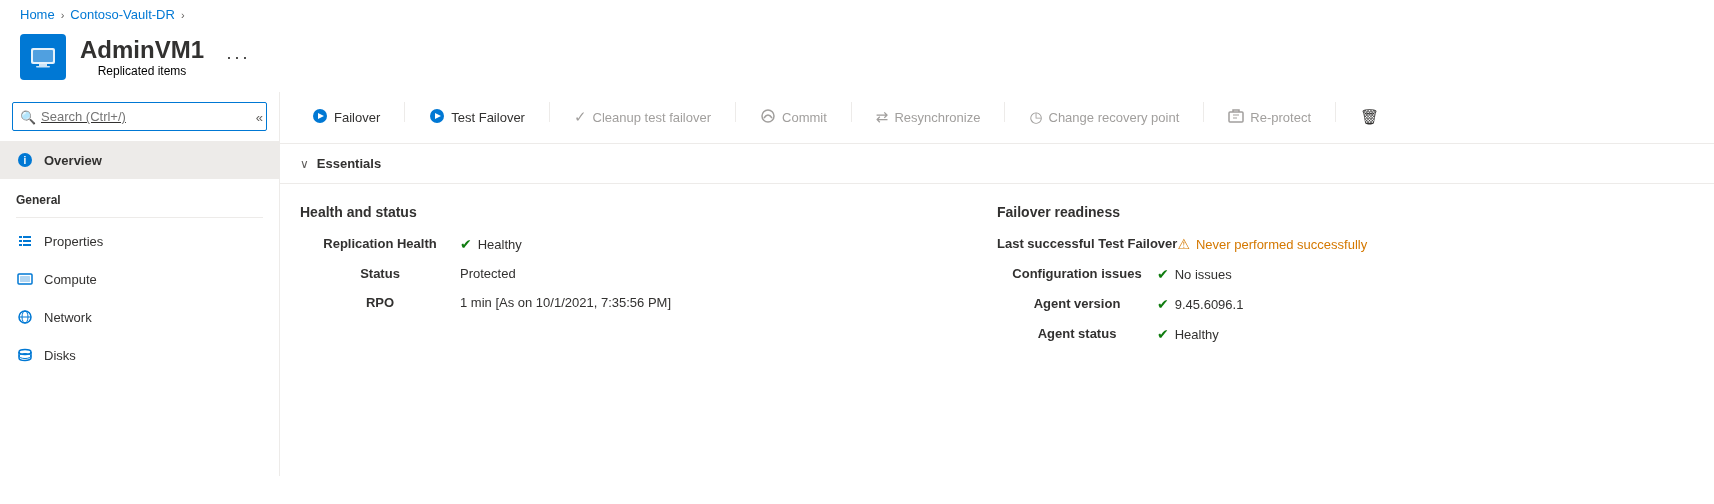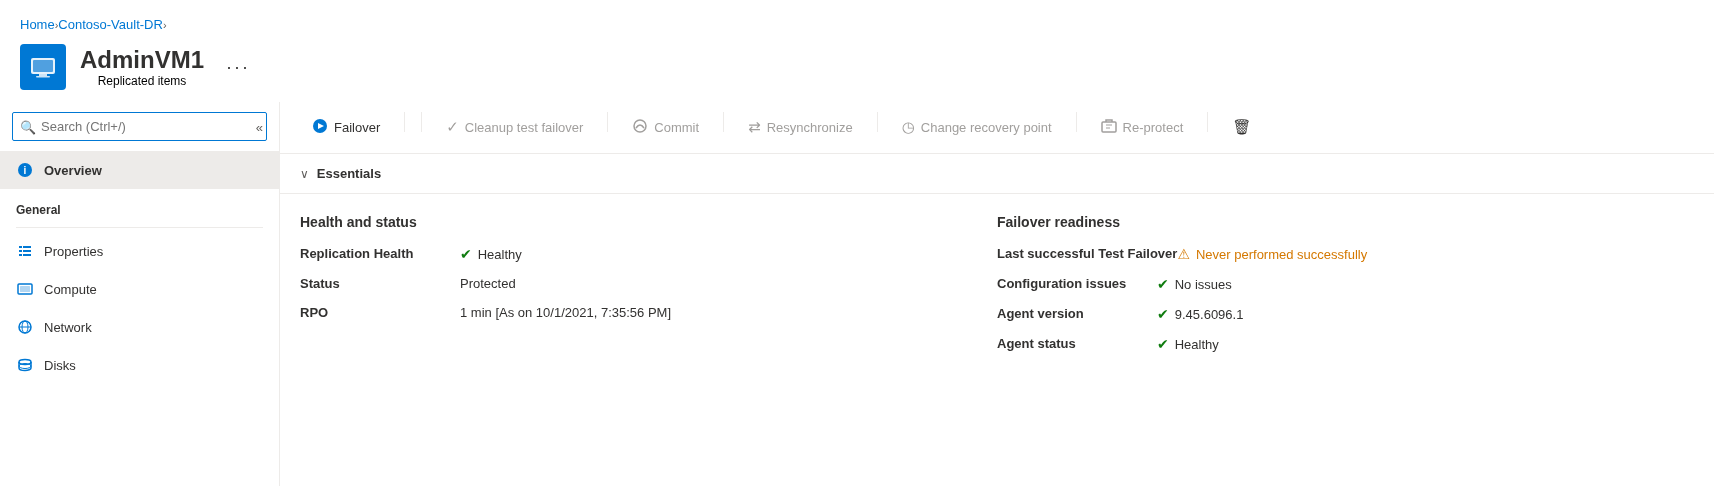--- a/index.html
+++ b/index.html
@@ -1,38 +1,38 @@
 <!DOCTYPE html>
 <html><head>
   <meta charset="utf-8">
   <style>
     * { box-sizing: border-box; margin: 0; padding: 0; }
     body { font-family: 'Segoe UI', Arial, sans-serif; font-size: 13px; color: #323130; background: #fff; }
 
     
-    .breadcrumb { display: flex; align-items: center; padding: 17px 20px 8px; font-size: 13px; }
+    .breadcrumb { display: flex; align-items: center; gap: 6px; padding: 7px 20px 8px; font-size: 13px; }
     .breadcrumb a { color: #0078d4; text-decoration: none; }
     .breadcrumb-sep { color: #605e5c; font-size: 11px; }
 
     
     .page-header { display: flex; align-items: center; gap: 14px; padding: 4px 20px 12px; }
     .page-icon { width: 46px; height: 46px; background: #0078d4; border-radius: 4px; display: flex; align-items: center; justify-content: center; }
     .page-icon svg { fill: #fff; }
     .page-title-block { display: flex; flex-direction: column; align-items: center; }
     .page-title { font-size: 24px; font-weight: 600; color: #323130; }
     .page-subtitle { font-size: 12px; color: #000000; }
     .more-btn { background: none; border: none; cursor: pointer; font-size: 18px; color: #323130; padding: 4px 8px; letter-spacing: 2px; }
 
     
     .layout { display: flex; height: calc(100vh - 120px); }
 
     
     .sidebar { width: 280px; border-right: 1px solid #edebe9; flex-shrink: 0; display: flex; flex-direction: column; }
     .search-container { padding: 10px 12px; position: relative; }
-    .search-input { width: 100%; border: 1.5px solid #0078d4; border-radius: 2px; padding: 6px 32px 6px 28px; font-size: 13px; outline: none; color: #323130; }
+    .search-input { width: 100%; border: 1.5px solid #0078d4; border-radius: 2px; padding: 6px 32px 6px 28px; font-size: 13px; outline: none; color: #323130; text-decoration: underline; }
     .search-icon-wrap { position: absolute; left: 20px; top: 50%; transform: translateY(-50%); color: #605e5c; font-size: 13px; }
     .collapse-btn { position: absolute; right: 16px; top: 50%; transform: translateY(-50%); background: none; border: none; cursor: pointer; color: #605e5c; font-size: 13px; }
 
     .sidebar-nav { flex: 1; overflow-y: auto; }
     .sidebar-item { display: flex; align-items: center; gap: 10px; padding: 10px 16px; cursor: pointer; font-size: 13px; color: #323130; }
     .sidebar-item.active { background: #edebe9; font-weight: 600; }
     .sidebar-item .item-icon { width: 18px; height: 18px; display: flex; align-items: center; justify-content: center; flex-shrink: 0; }
     .sidebar-section-label { font-size: 12px; font-weight: 600; color: #323130; padding: 14px 16px 6px; }
     .sidebar-divider { height: 1px; background: #edebe9; margin: 4px 16px; }
 
@@ -49,21 +49,21 @@
     
     .essentials-header { display: flex; align-items: center; gap: 8px; padding: 12px 20px; border-bottom: 1px solid #edebe9; cursor: pointer; }
     .chevron-icon { font-size: 12px; color: #605e5c; }
     .essentials-label { font-size: 13px; font-weight: 600; color: #323130; }
 
     
     .essentials-grid { display: grid; grid-template-columns: 1fr 1fr; gap: 0; padding: 20px 20px 10px; }
     .essentials-column { display: flex; flex-direction: column; gap: 0; }
     .essentials-column-title { font-size: 14px; font-weight: 700; color: #323130; margin-bottom: 16px; }
 
-    .field-row { display: flex; align-items: flex-start; margin-bottom: 14px; }
+    .field-row { display: flex; align-items: flex-start; margin-bottom: 14px; text-align: center; }
     .field-label { font-weight: 600; font-size: 13px; color: #323130; min-width: 160px; }
     .field-value { font-size: 13px; color: #323130; display: flex; align-items: center; gap: 6px; }
 
     .status-icon-green { color: #107c10; font-size: 14px; }
     .status-icon-warning { color: #d47800; font-size: 14px; }
 
     .warning-text { color: #d47800; cursor: pointer; }
   </style>
 </head>
 <body>
@@ -168,20 +168,29 @@
       <button class="toolbar-btn">
         <span class="toolbar-icon">
           <svg width="16" height="16" viewBox="0 0 16 16">
               <circle cx="8" cy="8" r="7" fill="#0078d4"></circle>
               <polygon points="6,5 12,8 6,11" fill="white"></polygon>
             </svg>
         </span>
         <span>Failover</span>
       </button>
       <div class="toolbar-separator"></div>
+      <button class="toolbar-btn">
+        <span class="toolbar-icon">
+          <svg width="16" height="16" viewBox="0 0 16 16">
+              <circle cx="8" cy="8" r="7" fill="#0078d4"></circle>
+              <polygon points="6,5 12,8 6,11" fill="white"></polygon>
+            </svg>
+        </span>
+        <span>Test Failover</span>
+      </button>
       <div class="toolbar-separator"></div>
       <button class="toolbar-btn disabled">
         <span class="toolbar-icon">✓</span>
         <span>Cleanup test failover</span>
       </button>
       <div class="toolbar-separator"></div>
       <button class="toolbar-btn disabled">
         <span class="toolbar-icon">
           <svg width="16" height="16" viewBox="0 0 16 16">
               <circle cx="8" cy="8" r="6" fill="none" stroke="#a19f9d" stroke-width="1.5"></circle>

